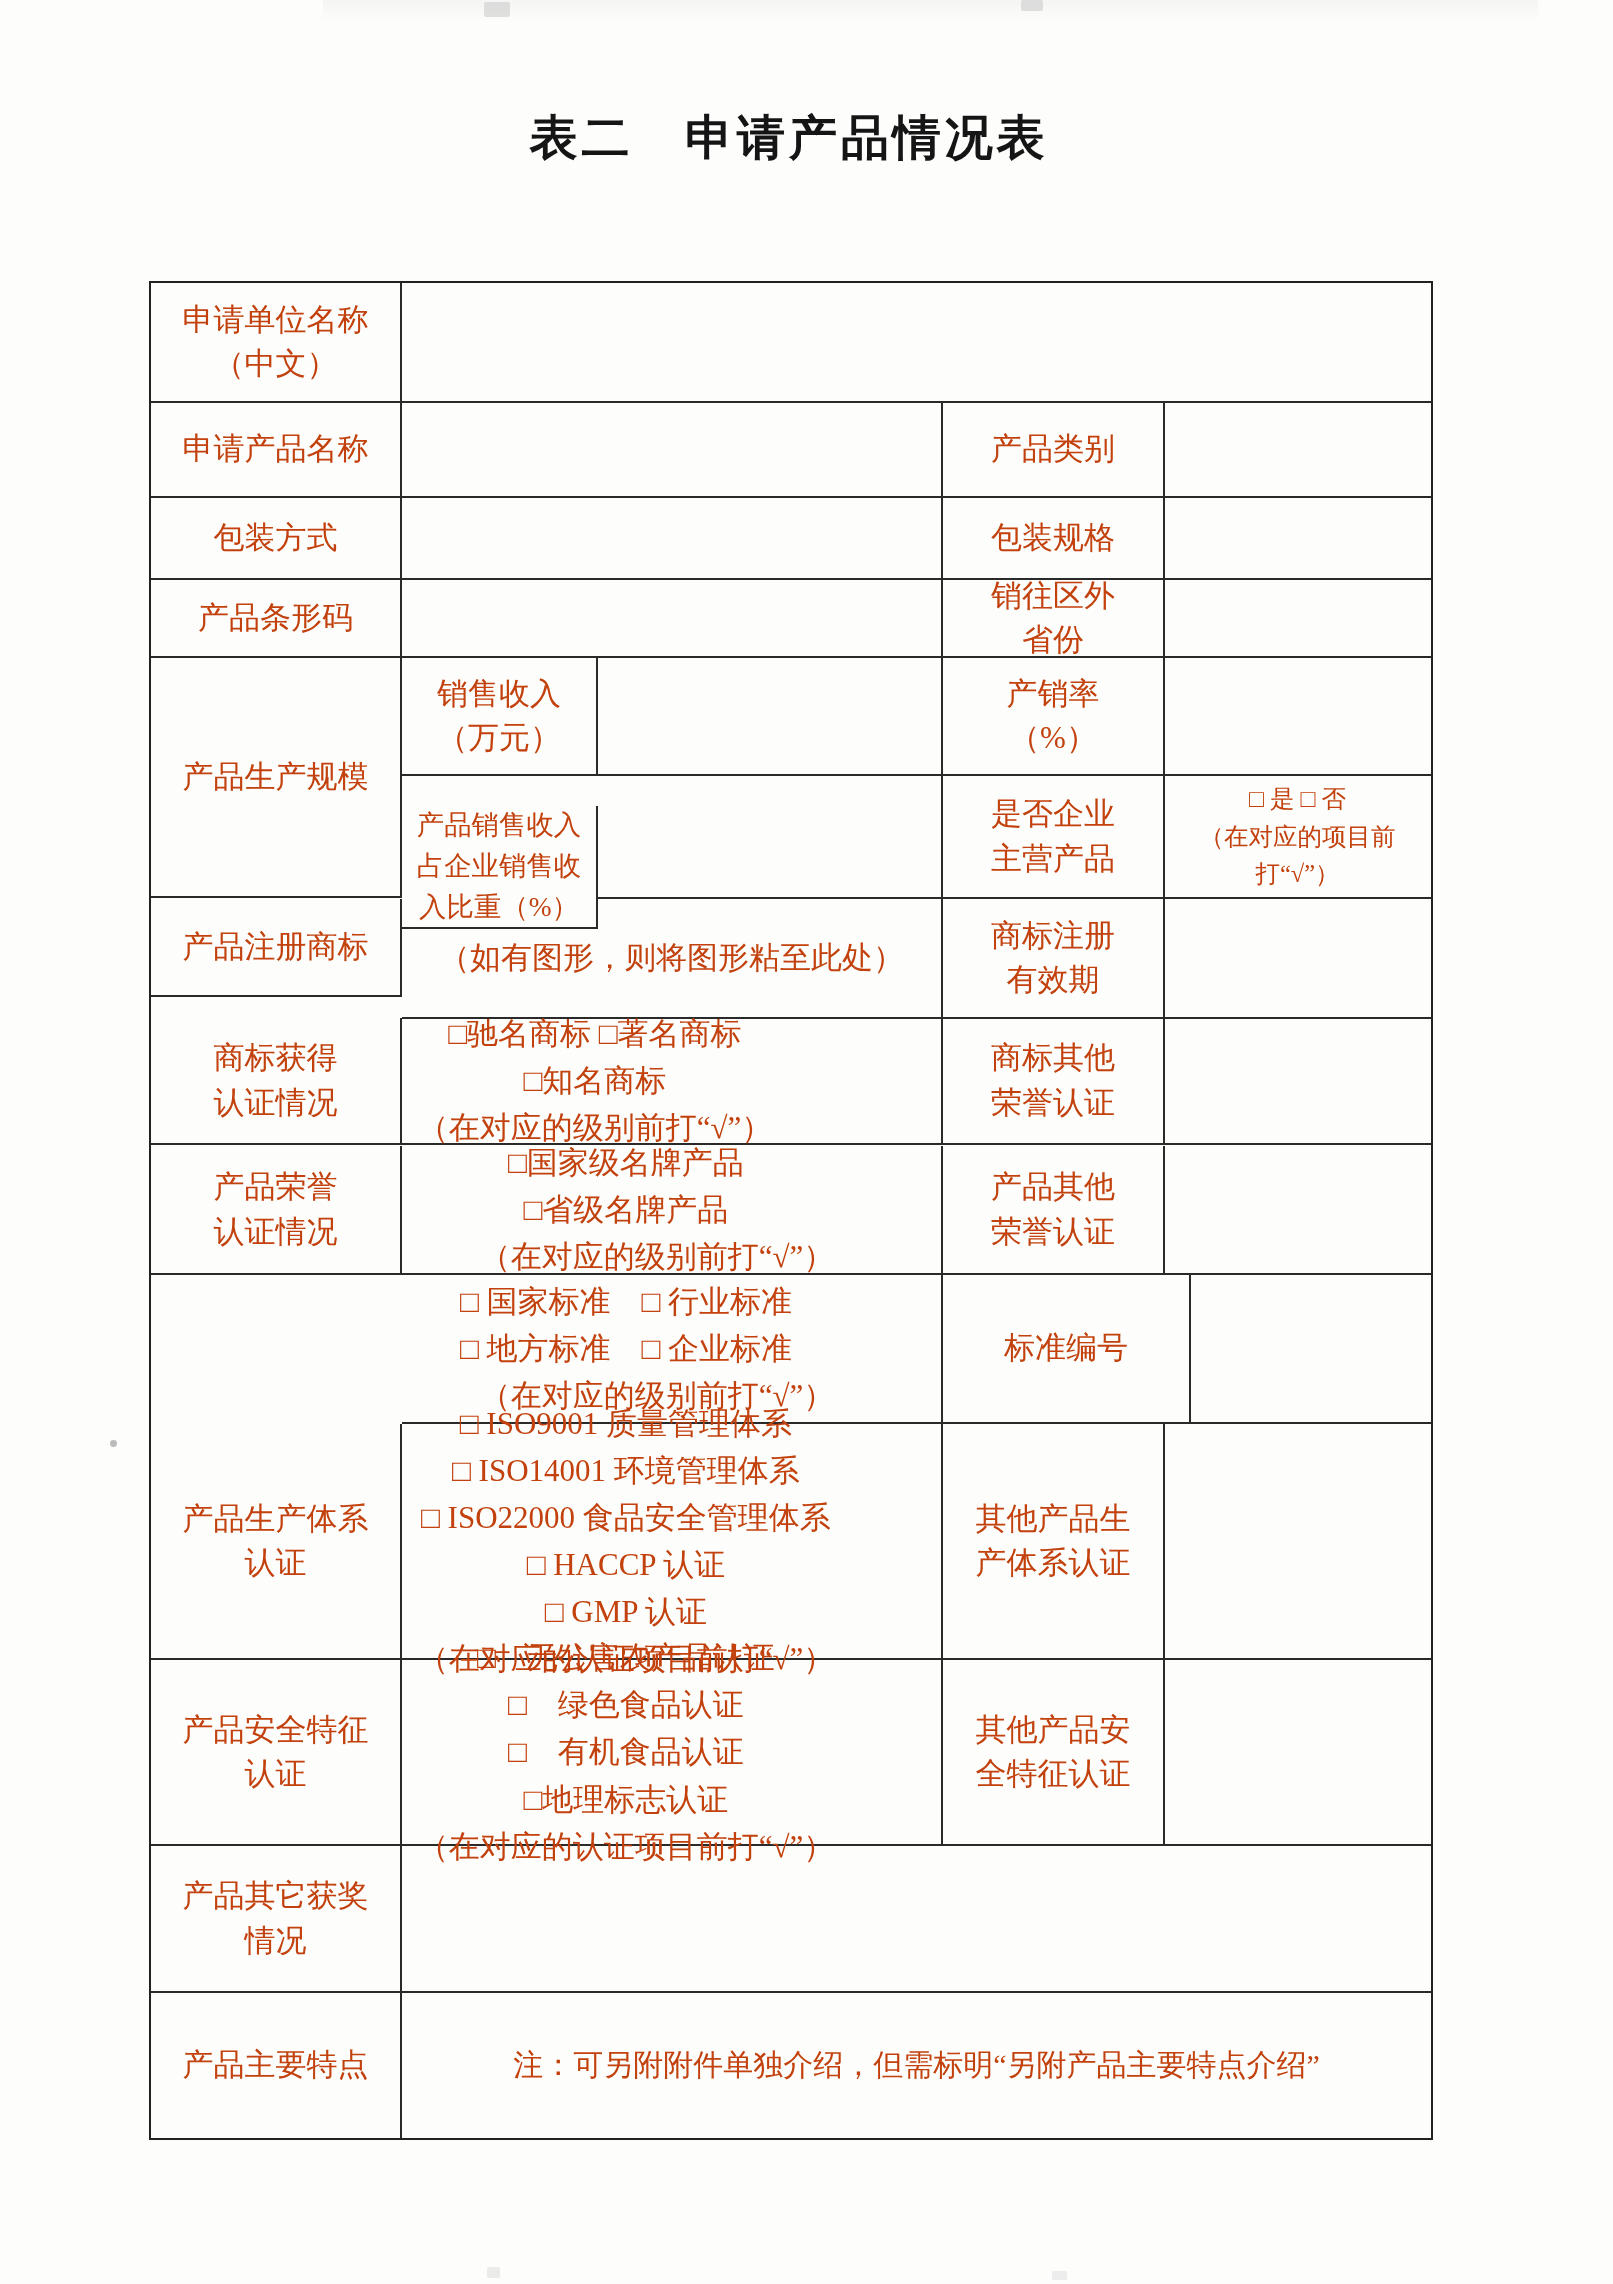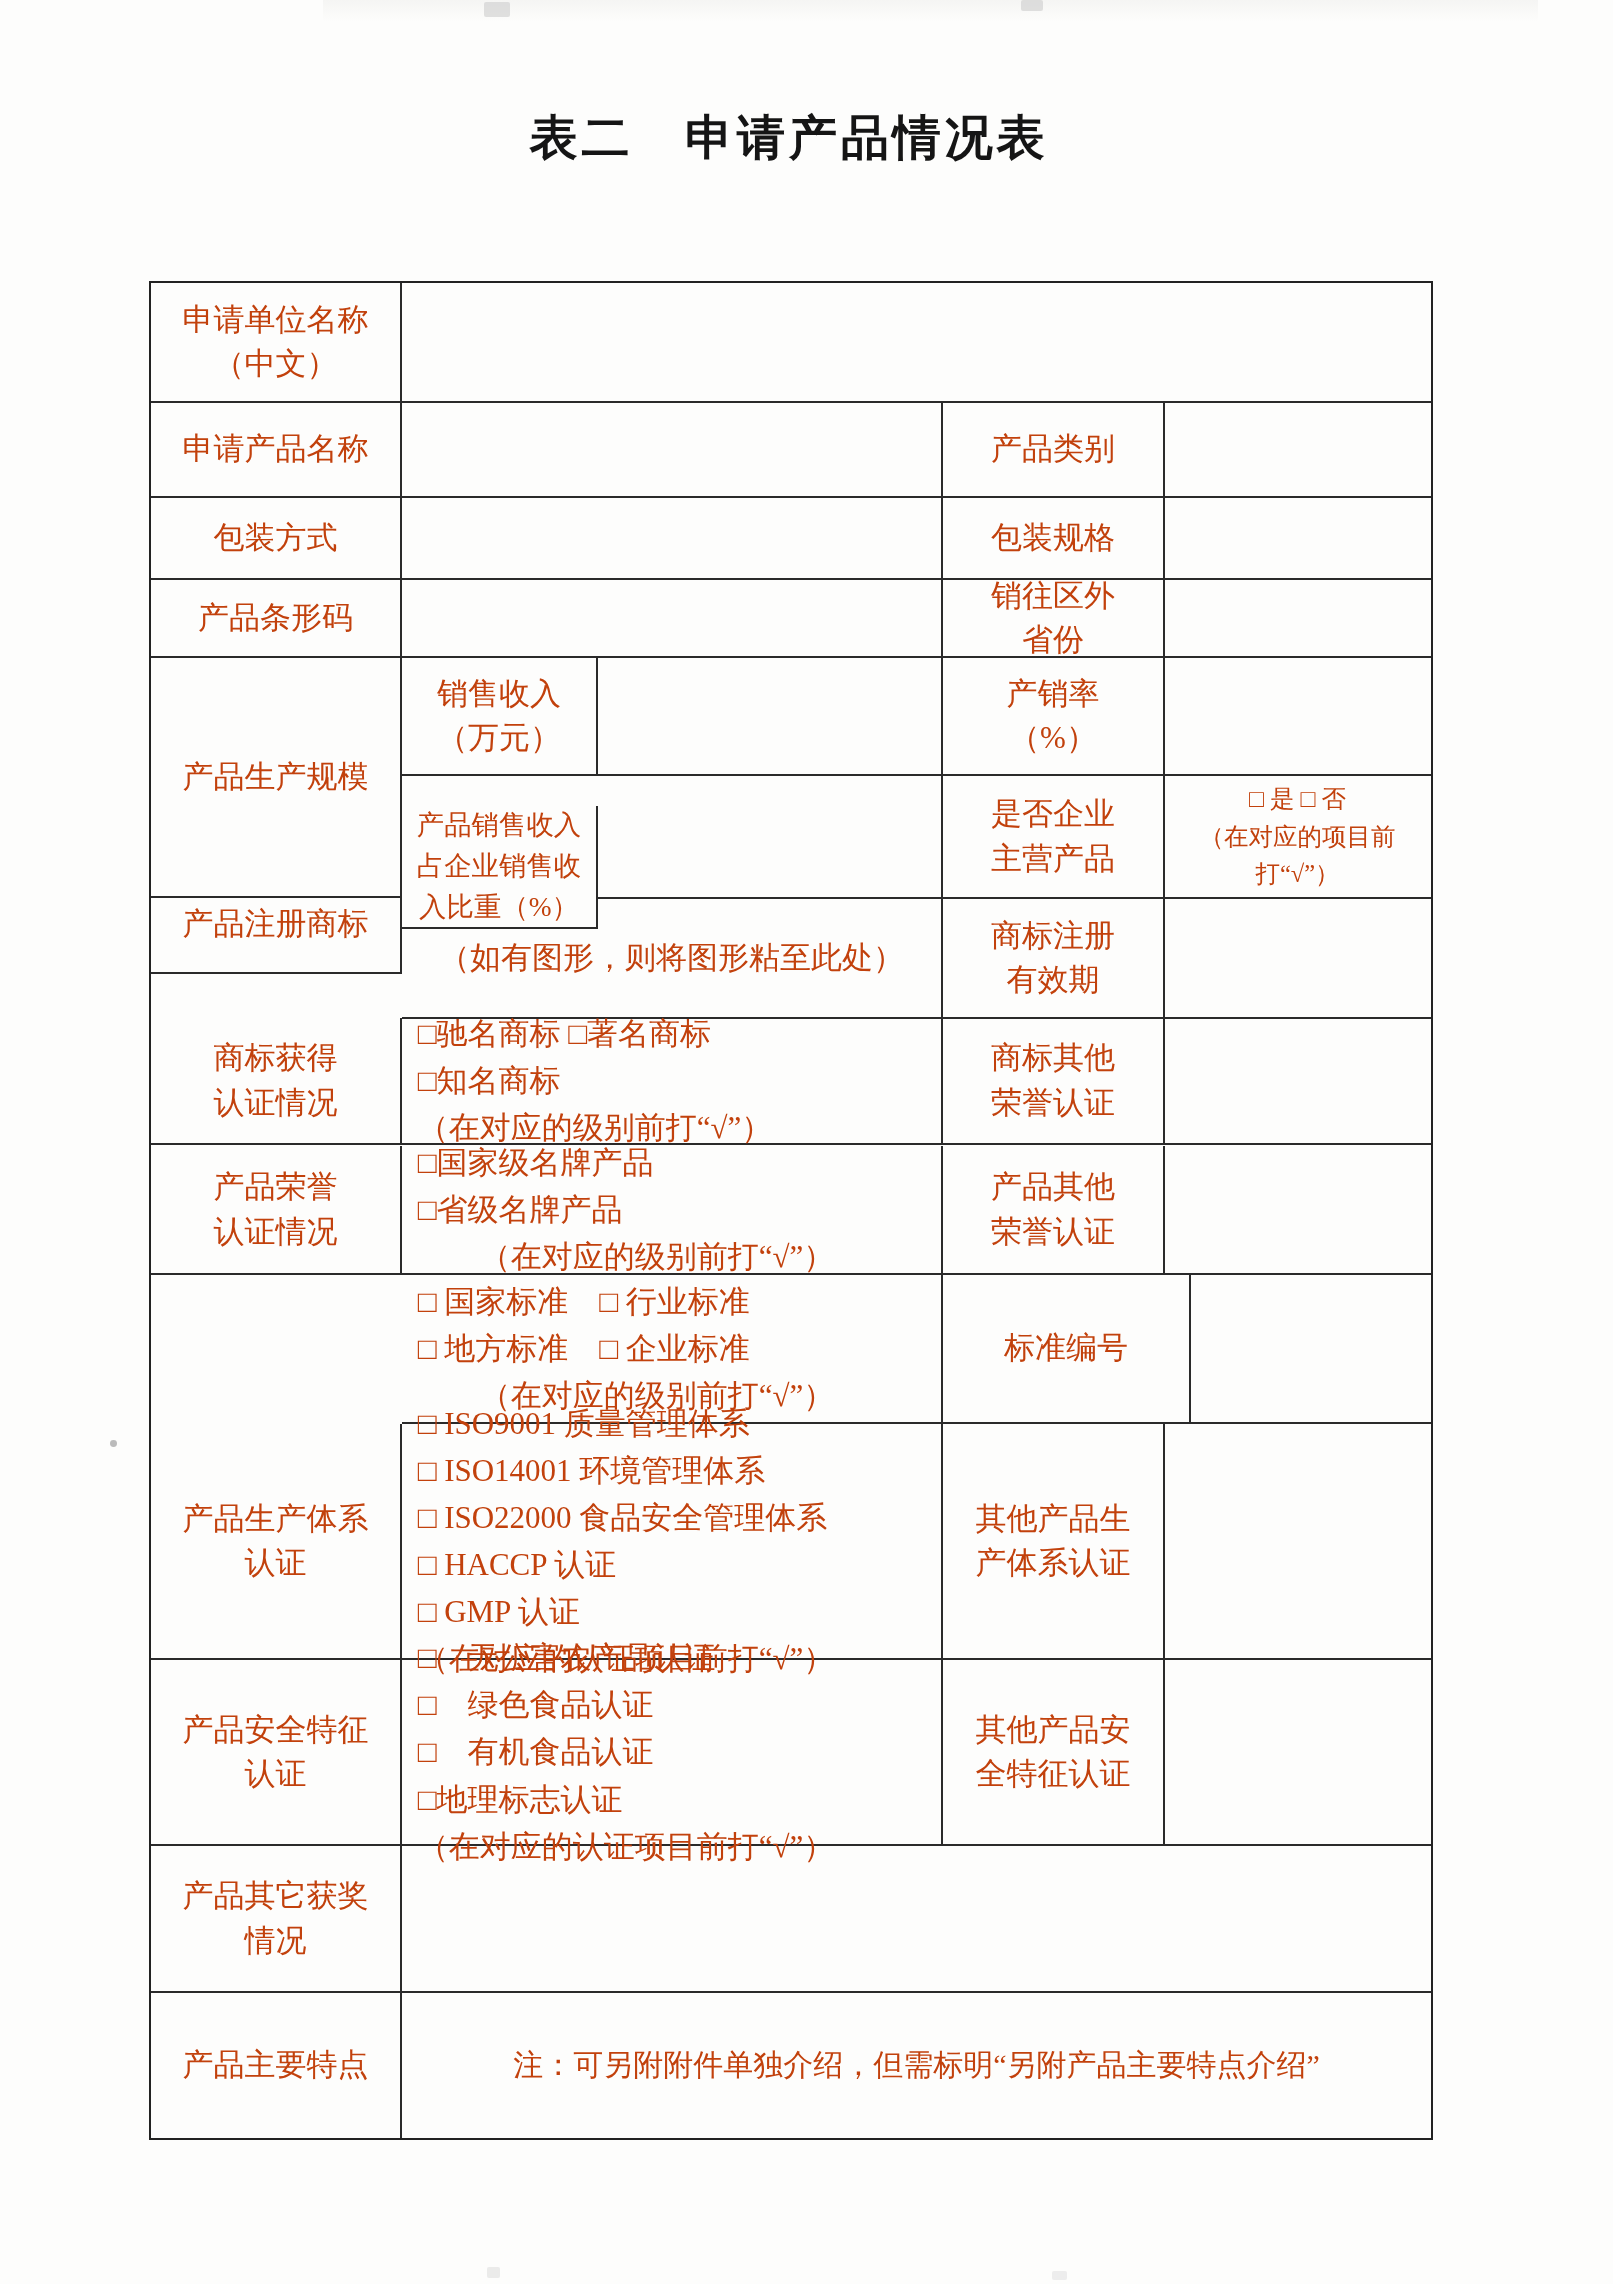--- a/index.html
+++ b/index.html
@@ -39,21 +39,21 @@
     border-bottom:2px solid #2a2a2a;
     display:flex;align-items:center;justify-content:center;
     text-align:center;
     font-size:31px;line-height:1.42;
     white-space:pre-line;
     color:#c2410c;
   }
   .cell.noright{border-right:none;}
   .cell.nobottom{border-bottom:none;}
   .cell.left{
-    justify-content:flex-start;text-align:left;
+    justify-content:flex-start;text-align:center;
     padding:5.9px 9.8px 5.9px 15.7px;line-height:1.52;
   }
   .cell.small{font-size:27.4px;line-height:1.5;}
   .cell.xsmall{font-size:24.5px;line-height:1.55;}
   .cell.note{font-size:30px;}
 </style>
 </head>
 <body>
 
 <div class="page">
@@ -100,21 +100,21 @@
     <div class="cell small" style="left:251px;top:493px;width:196px;height:123px;margin-top:30px;">产品销售收入
 占企业销售收
 入比重（%）</div>
     <div class="cell" style="left:447px;top:493px;width:345px;height:123px;"></div>
     <div class="cell" style="left:792px;top:493px;width:222px;height:123px;">是否企业
 主营产品</div>
     <div class="cell noright xsmall" style="left:1013px;top:493px;width:267px;height:123px;">□ 是 □ 否
 （在对应的项目前
 打“√”）</div>
 
-    <div class="cell" style="left:0;top:593px;width:251px;height:98px;">产品注册商标</div>
+    <div class="cell" style="left:0;top:616px;width:251px;height:98px;">产品注册商标</div>
     <div class="cell" style="left:251px;top:616px;width:541px;height:120px;">（如有图形，则将图形粘至此处）</div>
     <div class="cell" style="left:792px;top:616px;width:222px;height:120px;">商标注册
 有效期</div>
     <div class="cell noright" style="left:1013px;top:616px;width:267px;height:120px;"></div>
 
     <div class="cell" style="left:0;top:735px;width:251px;height:127px;">商标获得
 认证情况</div>
     <div class="cell left" style="left:251px;top:735px;width:541px;height:127px;">□驰名商标 □著名商标
 □知名商标
 （在对应的级别前打“√”）</div>

